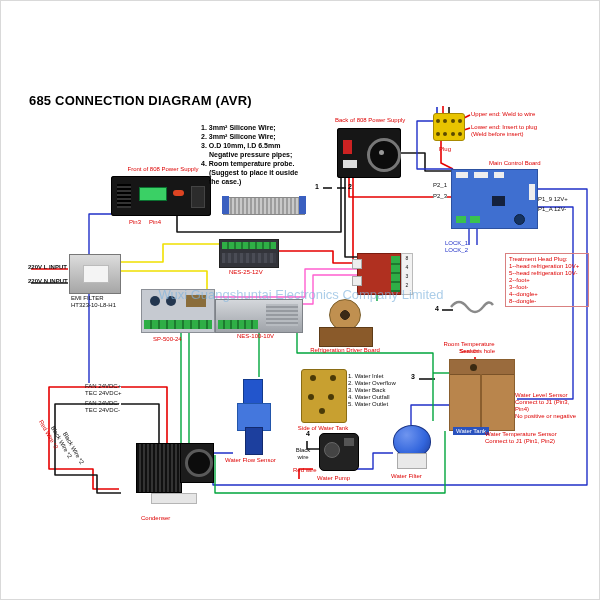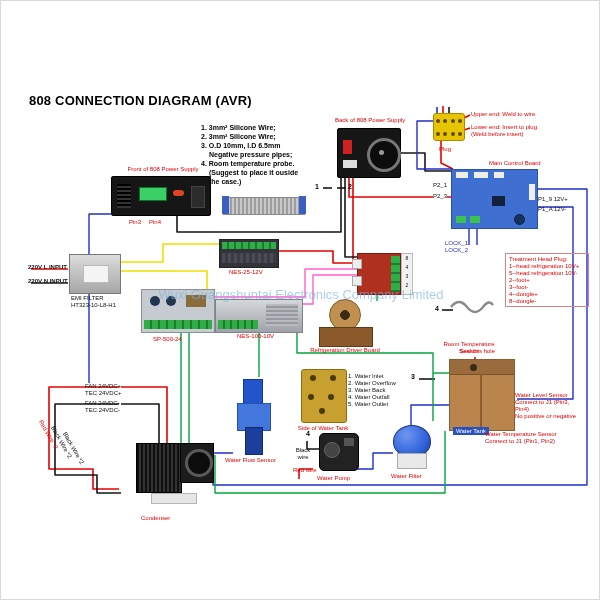--- a/index.html
+++ b/index.html
@@ -90,21 +90,21 @@
 
     <path d="M450,306 q8,-10 16,0 q8,10 16,0 q6,-8 10,-2" stroke="#8a8a8a" stroke-width="2.4" fill="none"></path>
 
     <g stroke-width="1.6">
       <line x1="436" y1="106" x2="436" y2="112" stroke="#2030c8"></line>
       <line x1="442" y1="105" x2="442" y2="112" stroke="#e60000"></line>
       <line x1="448" y1="106" x2="448" y2="112" stroke="#161616"></line>
     </g>
   </svg>
 
-  <div class="title txt abs">808 CONNECTION DIAGRAM (AVR)</div>
+  <div class="title txt abs">685 CONNECTION DIAGRAM (AVR)</div>
   <div class="notes txt">
     <div>1. 3mm² Silicone Wire;</div>
     <div>2. 3mm² Silicone Wire;</div>
     <div>3. O.D 10mm, I.D 6.5mm</div>
     <div class="ind">Negative pressure pipes;</div>
     <div>4. Room temperature probe.</div>
     <div class="ind">(Suggest to place it ouside</div>
     <div class="ind">the case.)</div>
   </div>
 

